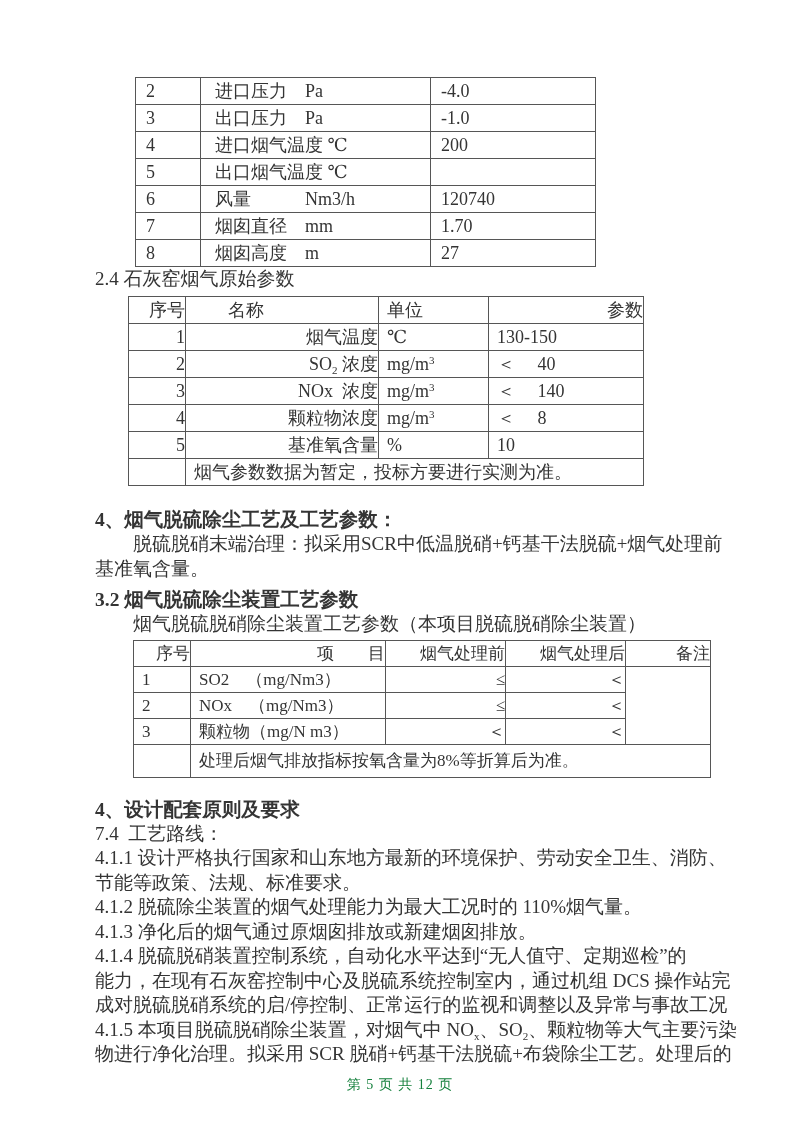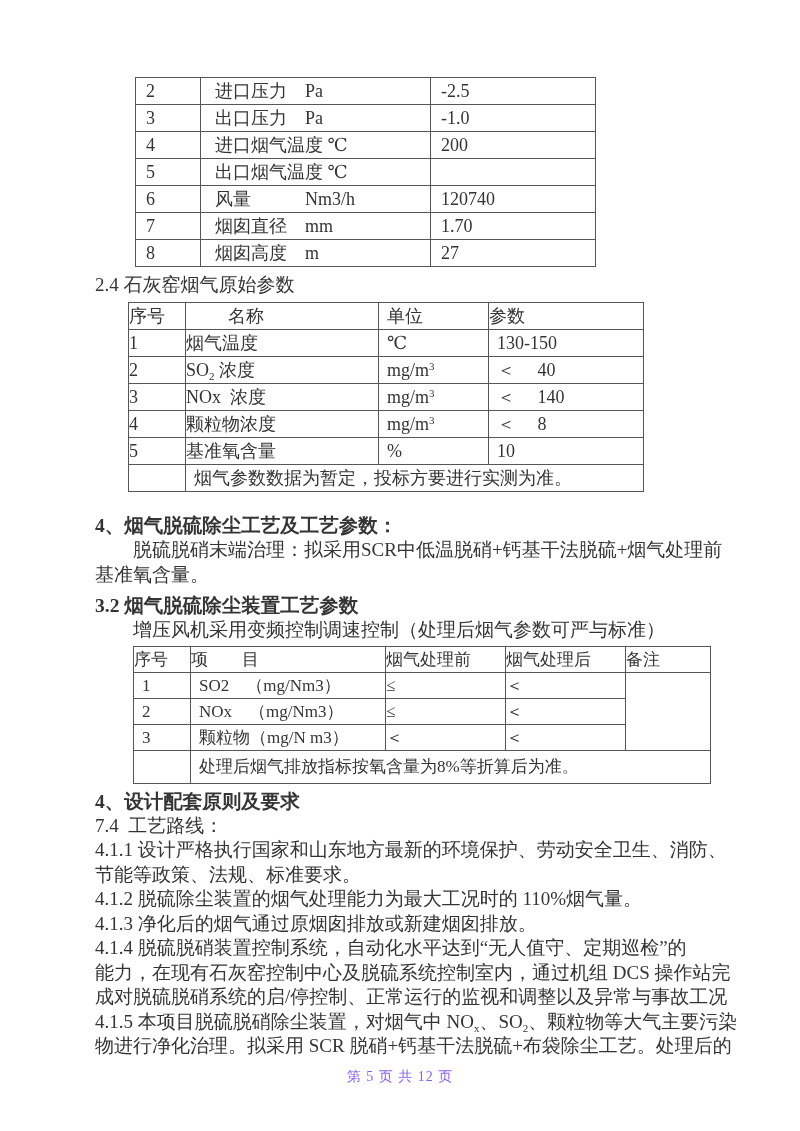--- a/index.html
+++ b/index.html
@@ -19,54 +19,54 @@
     border:1px solid #565656;
     font-size:18px; height:26px; line-height:26px;
     white-space:pre; overflow:hidden;
     padding:0 0 0 8px; vertical-align:middle;
   }
   .t1 { margin-left:40px; width:460px; }
   .t2 { margin-left:33px; width:515px; margin-top:5px; }
   .t3 { margin-left:38px; width:577px; margin-top:3px; }
   .t3 td { font-size:17px; height:25px; line-height:25px; }
   .t3 td.note { height:32px; line-height:32px; }
-  td.c { text-align:left; padding:0; }
+  td.c { text-align:right; padding:0; }
   td.p10 { padding-left:10px; }
   td.p14 { padding-left:14px; }
   td.p42 { padding-left:42px; }
   sub { font-size:11px; line-height:0; vertical-align:-4px; }
   sup { font-size:11px; line-height:0; vertical-align:6px; }
-  .h-reg { font-size:19px; line-height:24px; margin-top:6px; white-space:pre; }
+  .h-reg { font-size:19px; line-height:24px; white-space:pre; }
   .h-bold { font-weight:bold; font-size:19.5px; line-height:24px; white-space:pre; }
   .h3 { margin-top:22px; }
   .h32 { margin-top:7px; }
-  .h4 { margin-top:5px; line-height:25px; }
+  .h4 { margin-top:19px; line-height:25px; }
   .line { font-size:19px; line-height:24.5px; white-space:pre; }
   .indent { padding-left:38px; }
   .footer {
     margin-top:9px; text-align:center;
-    font-size:14px; letter-spacing:1px; color:#8b5cf6;
+    font-size:14px; letter-spacing:1px; color:#15803d;
   }
 </style>
 </head>
 <body>
 
 <div class="page">
 
   <table class="t1">
     <colgroup>
         <col style="width:65px">
         <col style="width:230px">
         <col style="width:165px">
       </colgroup>
     <tbody>
         <tr>
       <td class="p10">2</td>
       <td class="p14">进口压力　Pa</td>
-      <td class="p10">-2.5</td>
+      <td class="p10">-4.0</td>
     </tr>
     <tr>
       <td class="p10">3</td>
       <td class="p14">出口压力　Pa</td>
       <td class="p10">-1.0</td>
     </tr>
     <tr>
       <td class="p10">4</td>
       <td class="p14">进口烟气温度 ℃</td>
       <td class="p10">200</td>
@@ -145,21 +145,21 @@
       <td colspan="3">烟气参数数据为暂定，投标方要进行实测为准。</td>
     </tr>
   </tbody>
     </table>
 
   <div class="h-bold h3">4、烟气脱硫除尘工艺及工艺参数：</div>
   <div class="line indent">脱硫脱硝末端治理：拟采用SCR中低温脱硝+钙基干法脱硫+烟气处理前</div>
   <div class="line">基准氧含量。</div>
 
   <div class="h-bold h32">3.2 烟气脱硫除尘装置工艺参数</div>
-  <div class="line indent">增压风机采用变频控制调速控制（处理后烟气参数可严与标准）</div>
+  <div class="line indent">烟气脱硫脱硝除尘装置工艺参数（本项目脱硫脱硝除尘装置）</div>
 
   <table class="t3">
     <colgroup>
         <col style="width:57px">
         <col style="width:195px">
         <col style="width:120px">
         <col style="width:120px">
         <col style="width:85px">
       </colgroup>
     <tbody>

